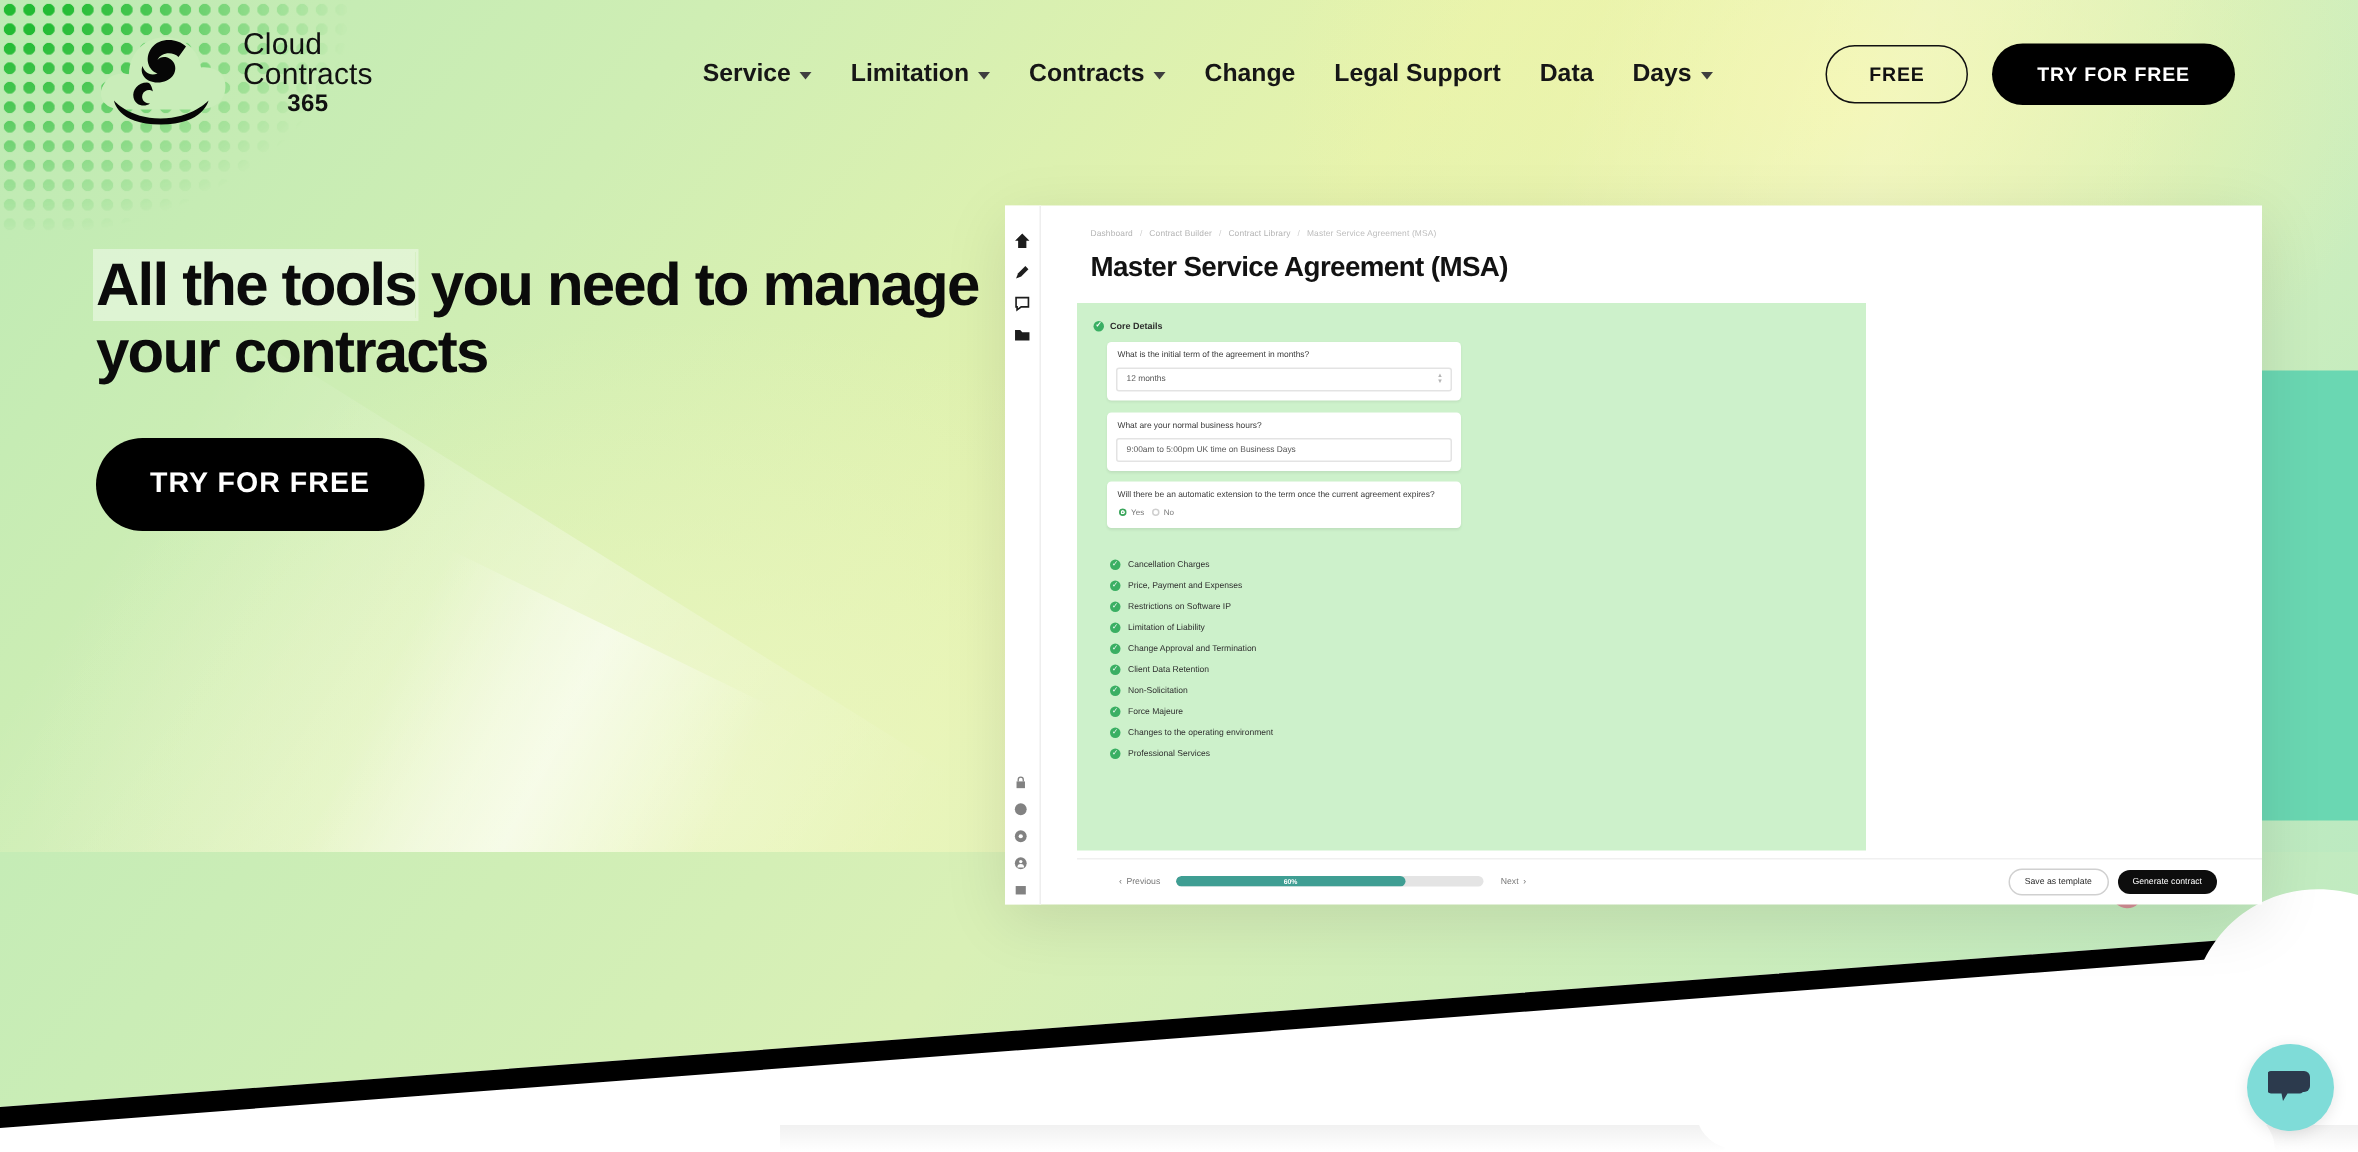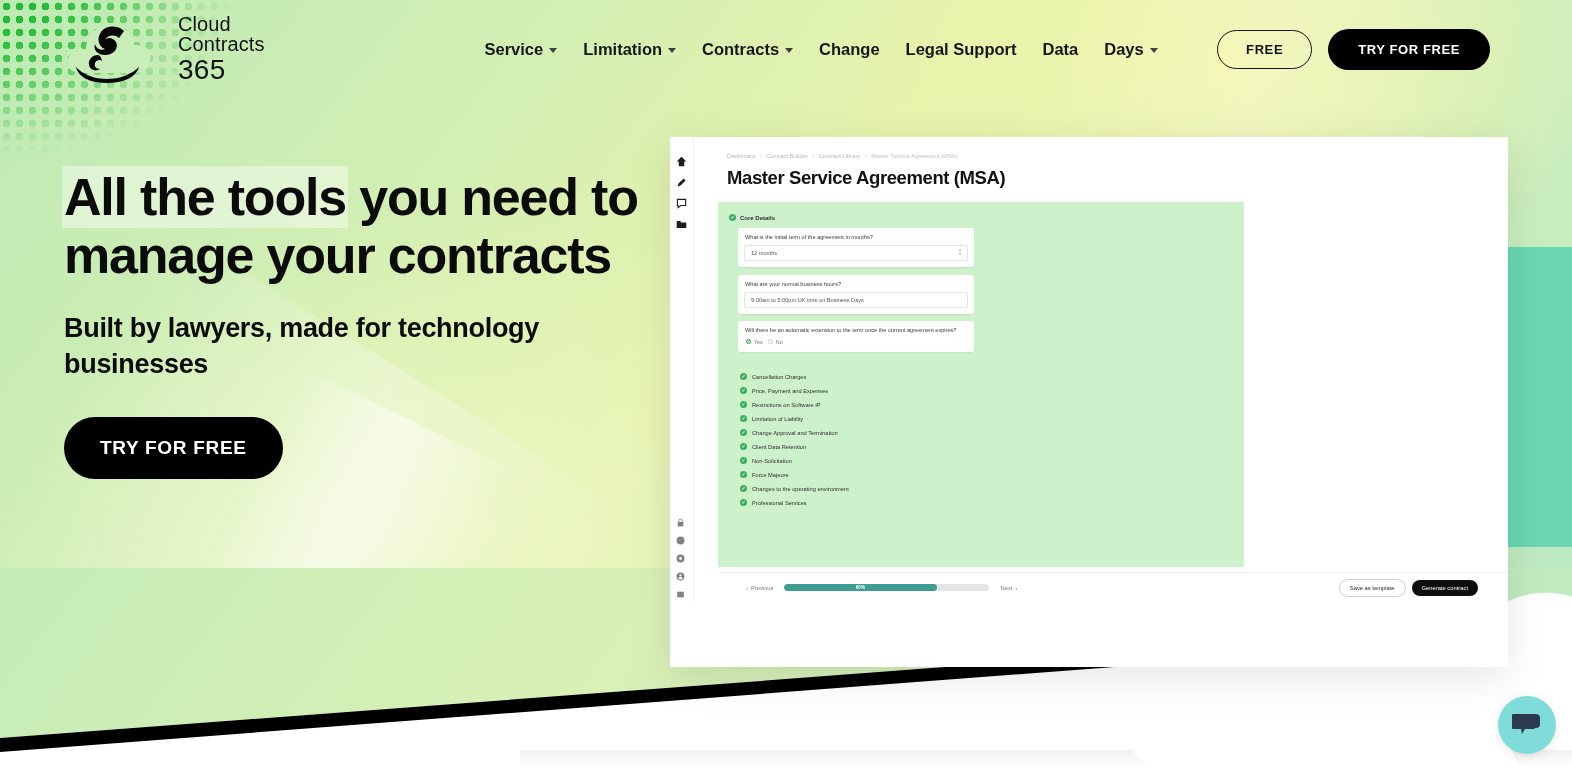--- a/index.html
+++ b/index.html
@@ -59,25 +59,25 @@
   #bottom-shadow {
     position: absolute; left: 520px; bottom: 0; width: 1052px; height: 18px;
     background: linear-gradient(180deg, rgba(0,0,0,0.055), rgba(0,0,0,0));
   }
 
   
   #header {
     position: absolute; left: 0; top: 0; width: 1572px; height: 98px;
     display: flex; align-items: center; z-index: 40;
   }
-  #logo { display: flex; align-items: center; margin-left: 62px; gap: 24px; }
+  #logo { display: flex; align-items: center; margin-left: 62px; gap: 8px; }
   #logo-mark { width: 92px; height: 76px; position: relative; flex: none; }
   #logo-text { line-height: 1.02; }
   #logo-text .l1, #logo-text .l2 { font-size: 20px; color: #111; font-weight: 400; letter-spacing: .1px; }
-  #logo-text .l3 { font-size: 28px; color: #111; font-weight: 400; letter-spacing: .3px; margin-top: 1px; }
+  #logo-text .l3 { font-size: 16px; color: #111; font-weight: 700; letter-spacing: .3px; margin-top: 1px; text-align: center; }
 
   #nav { display: flex; align-items: center; gap: 26px; margin-left: 220px; }
   .nav-item {
     display: flex; align-items: center; gap: 6px;
     font-size: 16.5px; font-weight: 700; color: #161616; cursor: pointer; white-space: nowrap;
   }
   .caret {
     width: 0; height: 0; border-left: 4.5px solid transparent; border-right: 4.5px solid transparent;
     border-top: 5px solid #3f3f3f; margin-top: 2px;
   }
@@ -90,21 +90,21 @@
   }
   #tryfree-btn-nav {
     border: none; border-radius: 30px; background: #000; color: #fff;
     padding: 13px 30px; font-size: 13px; font-weight: 800; letter-spacing: .6px;
     cursor: pointer; font-family: inherit;
   }
 
   
   #hero-copy { position: absolute; left: 64px; top: 168px; width: 620px; z-index: 30; }
   #headline {
-    font-size: 52px; line-height: 1.12; font-weight: 800; color: #0b0b0b;
+    font-size: 40px; line-height: 1.12; font-weight: 800; color: #0b0b0b;
     letter-spacing: -1.2px;
   }
   #headline .hl {
     background: rgba(255,255,255,0.42);
     box-shadow: 0 0 0 2px rgba(255,255,255,0.42);
   }
   #subhead {
     margin-top: 27px; font-size: 27px; line-height: 1.33; font-weight: 700; color: #0b0b0b;
     letter-spacing: -.3px;
   }
@@ -129,21 +129,21 @@
   }
   #cloud-shape {
     position: absolute; left: 1380px; top: 500px; width: 420px; height: 260px; z-index: 20;
   }
   #cloud-shape2 {
     position: absolute; left: 1120px; top: 585px; width: 560px; height: 200px; z-index: 20;
   }
 
   
   #app-card {
-    position: absolute; left: 670px; top: 137px; width: 838px; height: 530px;
+    position: absolute; left: 670px; top: 137px; width: 838px; height: 466px;
     background: #fff; z-index: 28; overflow: hidden;
     box-shadow: 0 10px 40px rgba(0,0,0,0.10);
     font-family: "Liberation Sans", sans-serif;
   }
   #app-sidebar {
     position: absolute; left: 0; top: 0; width: 24px; height: 466px;
     background: #fff; border-right: 1px solid #eee;
     display: flex; flex-direction: column; align-items: center;
   }
   #app-sidebar .ico { width: 11px; height: 11px; margin-top: 10px; color: #1d1d1d; }
@@ -282,21 +282,20 @@
   </nav>
 
   <div id="header-actions">
     <button id="login-btn">FREE</button>
     <button id="tryfree-btn-nav">TRY FOR FREE</button>
   </div>
 </div>
 
 <div id="hero-copy">
   <h1 id="headline"><span class="hl">All the tools</span><span> you need to manage your contracts</span></h1>
-  <div id="subhead">Built by lawyers, made for technology businesses</div>
   <button id="tryfree-btn-hero">TRY FOR FREE</button>
 </div>
 
 <div id="rating">
   <div class="block-mint"></div>
   <div class="block-teal"></div>
   <svg width="380" height="320" viewBox="0 0 380 320">
     <g fill="none" stroke-linecap="round" stroke-width="21">
       <path d="M118 86 A 104 104 0 0 1 252 72" stroke="#f5d67c"></path>
       <path d="M285 96 A 104 104 0 0 1 300 188" stroke="#f0a890"></path>

